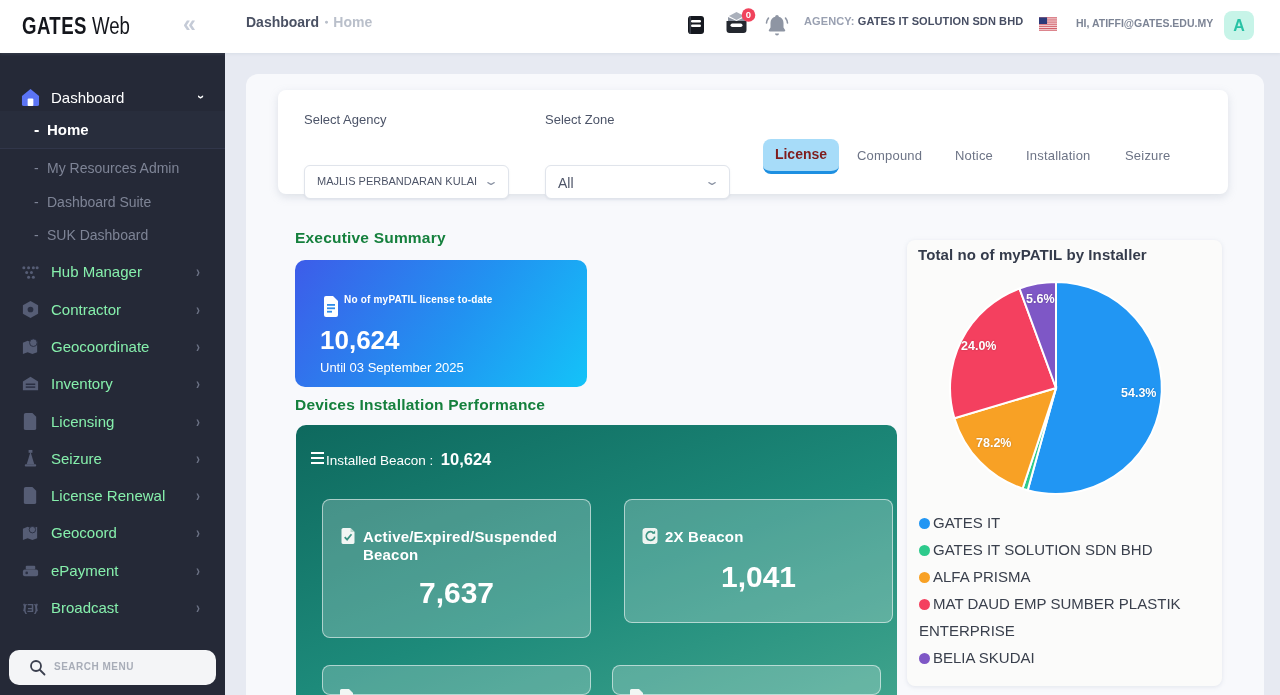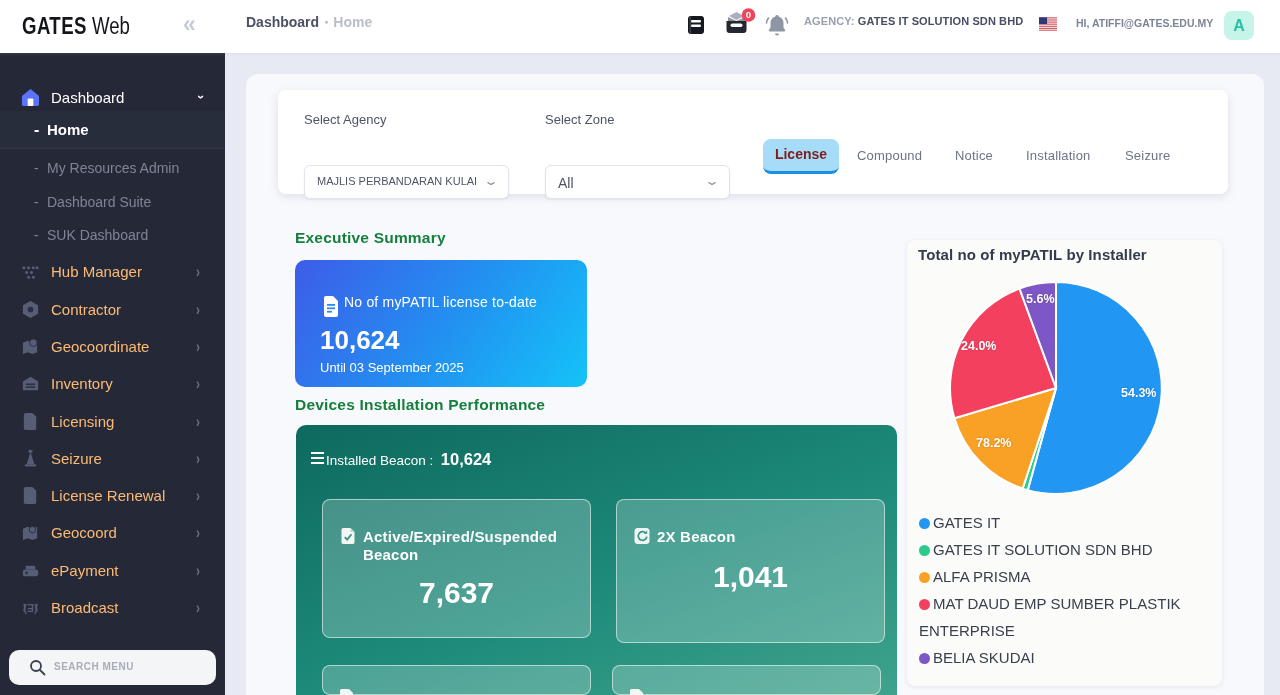--- a/index.html
+++ b/index.html
@@ -17,21 +17,21 @@
 #agency { position:absolute; left:804px; top:15px; font-size:11px; font-weight:bold; letter-spacing:.1px; white-space:nowrap; }
 #agency .a1 { color:#99a0b1; }
 #agency .a2 { color:#474e63; }
 #flag { position:absolute; left:1039px; top:17px; width:18px; height:14px; }
 #hi { position:absolute; left:1076px; top:17px; font-size:10.5px; font-weight:bold; color:#7c8495; white-space:nowrap; }
 #avatar { position:absolute; left:1224px; top:11px; width:30px; height:29px; background:#c7f4e8; border-radius:8px; color:#27c2a4; font-weight:bold; font-size:16px; text-align:center; line-height:29px; }
 
 #sidebar { position:absolute; left:0; top:53px; width:225px; height:642px; background:#252937; z-index:4; }
 .mitem { position:absolute; left:0; width:225px; height:37px; }
 .mitem .ic { position:absolute; left:21px; top:9px; width:19px; height:19px; }
-.mitem .txt { position:absolute; left:51px; top:10px; font-size:15px; color:#fdba74; }
+.mitem .txt { position:absolute; left:51px; top:10px; font-size:15px; color:#86efac; }
 .mitem .chev { position:absolute; right:25px; top:11px; font-size:12px; color:#6b7184; font-weight:bold; transform:scaleY(1.4); }
 .sub { position:absolute; left:0; width:225px; height:34px; font-size:14px; color:#7e8496; }
 .sub .dash { position:absolute; left:34px; top:8px; }
 .sub .stxt { position:absolute; left:47px; top:8px; }
 #homerow { position:absolute; left:0; top:58px; width:225px; height:38px; background:#282d3c; border-bottom:1px solid #31364a; }
 #homerow .dash { position:absolute; left:34px; top:10px; color:#fff; font-weight:bold; }
 #homerow .stxt { position:absolute; left:47px; top:10px; color:#fff; font-weight:bold; font-size:15px; }
 #search { position:absolute; left:9px; top:597px; width:207px; height:35px; background:#f4f5f7; border-radius:10px; }
 #search .ph { position:absolute; left:45px; top:11px; font-size:10px; font-weight:bold; color:#a8adb8; letter-spacing:.5px; }
 
@@ -41,21 +41,21 @@
 .sel-label { position:absolute; top:22px; font-size:13px; color:#4c5468; }
 .selbox { position:absolute; top:47px; height:34px; background:#fff; border:1px solid #e0e4eb; border-radius:6px; box-shadow:0 1px 2px rgba(160,170,190,.18);margin-top:28px; }
 .selbox .sv { position:absolute; left:12px; top:9px; color:#4e5568; }
 .selbox .sc { position:absolute; right:12px; top:8px; color:#8a92a3; font-size:12px; transform:scaleX(1.6); }
 #tab-license { position:absolute; left:485px; top:49px; width:76px; height:35px; background:#a7dcf9; border-radius:8px; border-bottom:3px solid #1d8fe1; color:#7f1d1d; font-weight:bold; font-size:14px; text-align:center; line-height:31px; }
 .tab { position:absolute; top:49px; height:34px; line-height:34px; color:#6d7486; font-size:13px; letter-spacing:.2px; }
 .h2 { position:absolute; font-size:15.5px; font-weight:bold; color:#15803d; letter-spacing:.2px; }
 
 #bluecard { position:absolute; left:49px; top:186px; width:292px; height:127px; border-radius:10px; background:linear-gradient(125deg,#3d5ce9 0%,#2193f1 55%,#14c3f8 100%); }
 #purplecard { position:absolute; left:362px; top:186px; width:290px; height:127px; border-radius:10px; background:linear-gradient(130deg,#512b7d 0%,#6b4497 55%,#9b7ac1 100%); }
-.cardtitle { position:absolute; font-size:14px; font-weight:normal; color:#fff; letter-spacing:.2px; }
+.cardtitle { position:absolute; font-size:10px; font-weight:bold; color:#fff; letter-spacing:.2px; }
 .bignum { position:absolute; font-size:26px; font-weight:bold; color:#fff; }
 .cardsub { position:absolute; font-size:13px; color:#fff; }
 .docicon { position:absolute; width:16px; height:21px; }
 
 #greencard { position:absolute; left:50px; top:351px; width:601px; height:270px; border-radius:10px 10px 0 0; background:linear-gradient(160deg,#0e695e 0%,#1d8a7a 55%,#3fa38c 100%); }
 .gsub { position:absolute; background:rgba(255,255,255,.22); border:1px solid rgba(255,255,255,.55); border-radius:8px; }
 .gsub .gt { position:absolute; font-size:15px; font-weight:bold; color:#fff; line-height:17.5px; letter-spacing:.2px; }
 .gsub .gn { position:absolute; width:100%; text-align:center; font-size:30px; font-weight:bold; color:#fff; }
 .gicon { position:absolute; width:16px; height:16px; background:#fff; border-radius:3px; }
 
@@ -276,21 +276,21 @@
     <span style="position:absolute; left:30px; top:25px; font-size:13.5px; color:#fff;">Installed Beacon :&nbsp; <b style="font-size:16.5px;">10,624</b></span>
     <div class="gsub" style="left:26px; top:74px; width:269px; height:139px;">
       <svg class="gicon" style="left:17px; top:28px; background:none;" width="13" height="16" viewBox="0 0 13 16">
             <path d="M0 1.5 A1.5 1.5 0 0 1 1.5 0 H9 L13 4 V14.5 A1.5 1.5 0 0 1 11.5 16 H1.5 A1.5 1.5 0 0 1 0 14.5 Z" fill="#f2f6f4"></path>
             <path d="M9 0 L13 4 H9 Z" fill="#bcd6cd"></path>
             <path d="M3.2 9.2 L5.6 11.6 L10 6.2" stroke="#3e9484" stroke-width="1.8" fill="none"></path>
           </svg>
       <div class="gt" style="left:40px; top:28px; width:210px;">Active/Expired/Suspended Beacon</div>
       <div class="gn" style="top:76px;text-align:center;">7,637</div>
     </div>
-    <div class="gsub" style="left:320px; top:74px; width:269px; height:144px;">
+    <div class="gsub" style="left:328px; top:74px; width:269px; height:124px;">
       <svg class="gicon" style="left:17px; top:28px; background:none;" width="15" height="16" viewBox="0 0 15 16">
             <rect width="15" height="16" rx="3" fill="#eef4f1"></rect>
             <path d="M11.3 5.2 A4.3 4.3 0 1 0 12.3 8.6" stroke="#3e9484" stroke-width="1.7" fill="none"></path>
             <path d="M12.6 2.6 v3.2 h-3.2 Z" fill="#3e9484"></path>
           </svg>
       <div class="gt" style="left:40px; top:28px;">2X Beacon</div>
       <div class="gn" style="top:60px;">1,041</div>
     </div>
     <div class="gsub" style="left:26px; top:240px; width:269px; height:30px;">
           <svg style="position:absolute;left:17px;top:23px;" width="13" height="7" viewBox="0 0 13 7">

